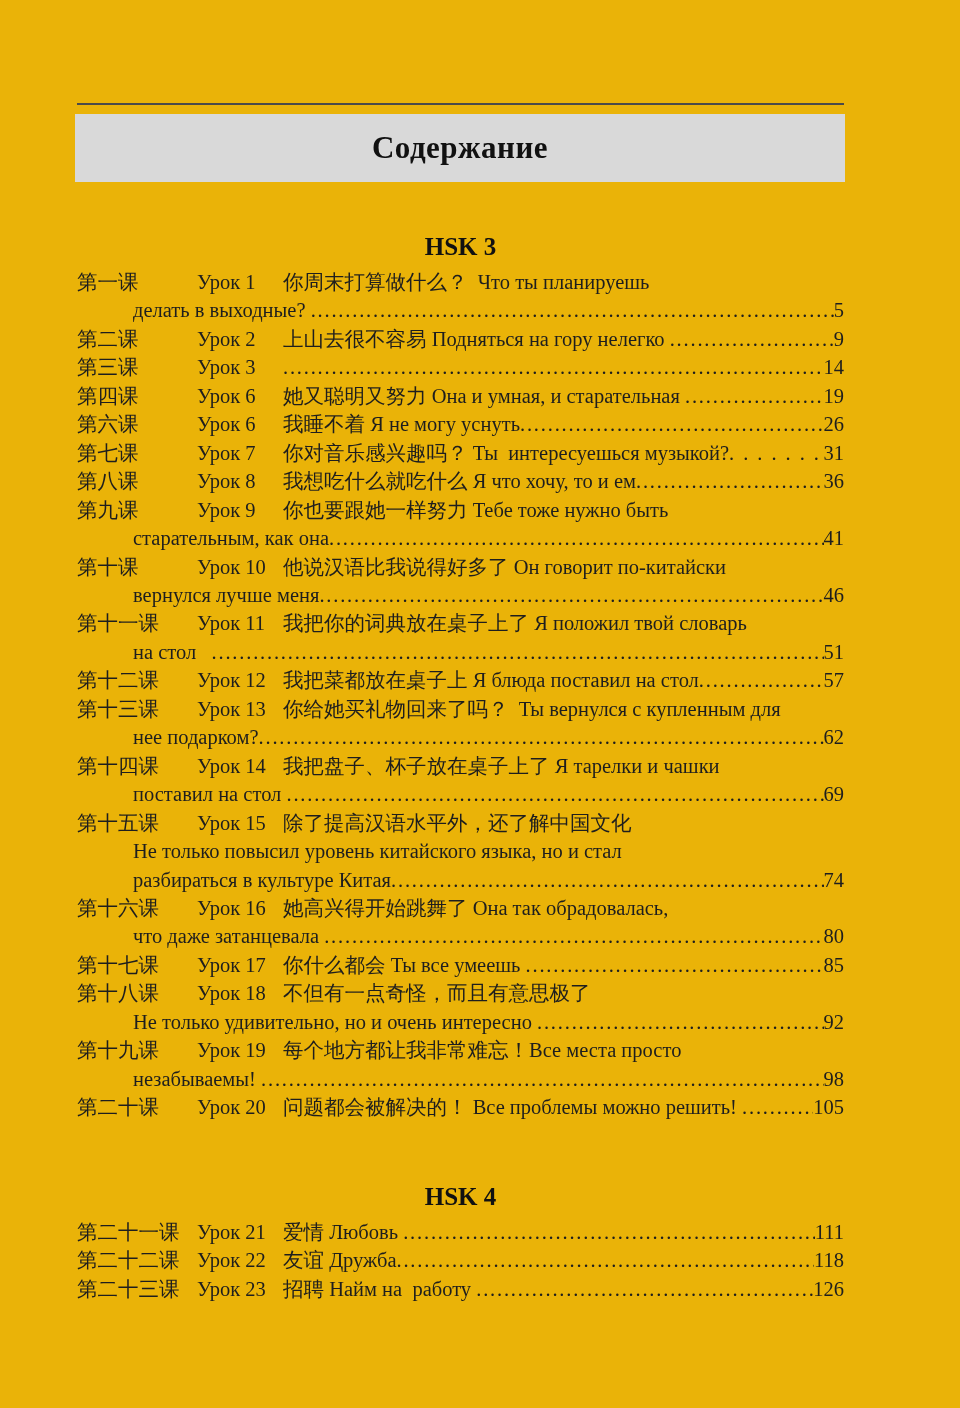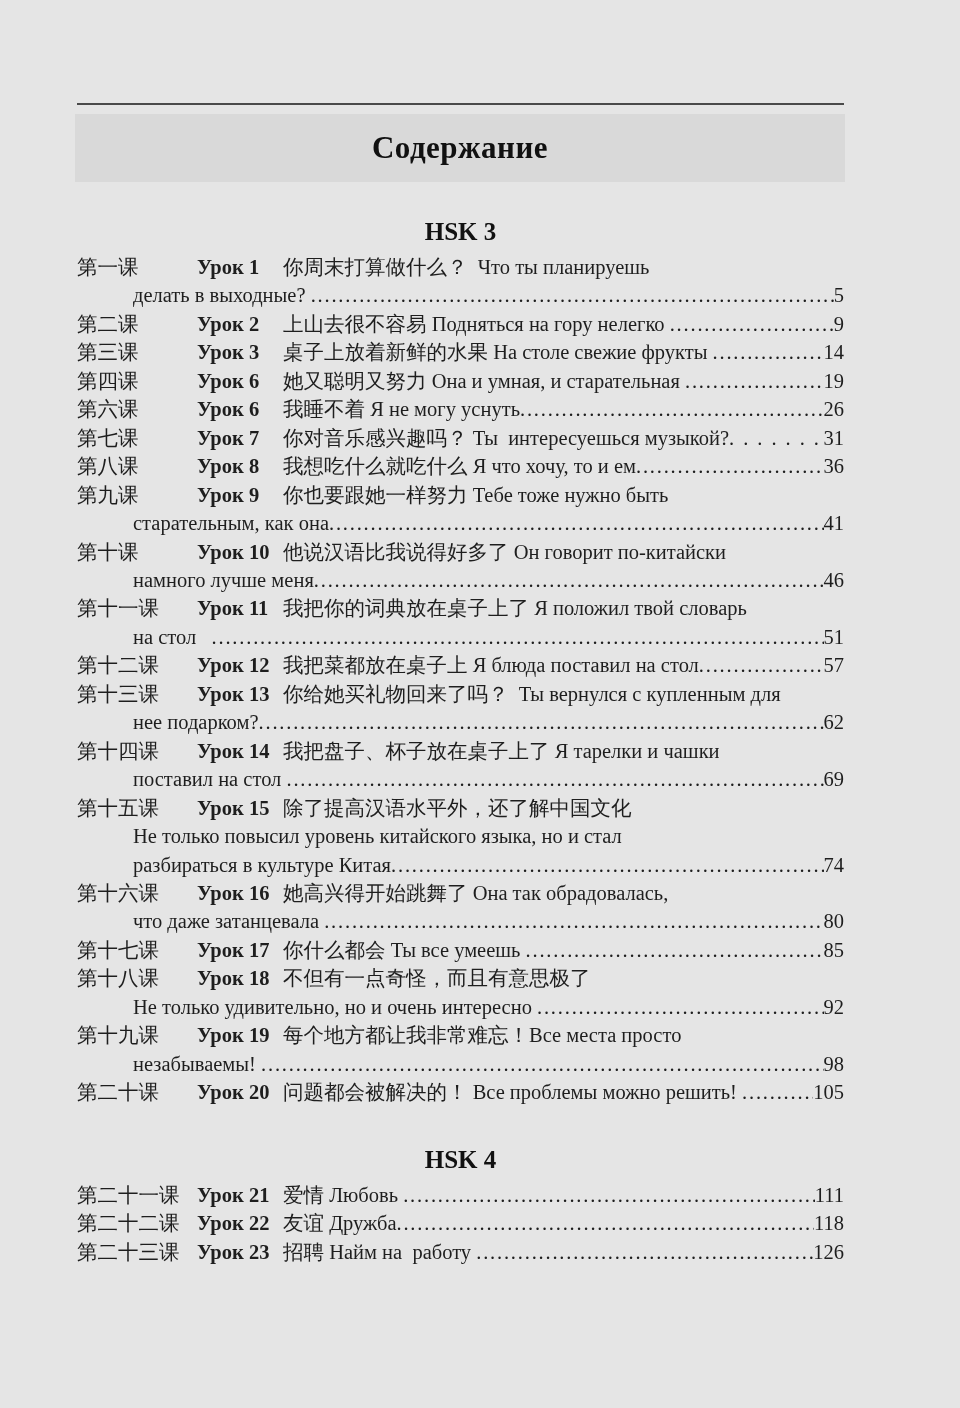--- a/index.html
+++ b/index.html
@@ -1,20 +1,20 @@
 <!DOCTYPE html>
 <html><head>
 <meta charset="utf-8">
 <style>
   html, body { margin: 0; padding: 0; background: #ffffff; }
   .doc-page {
     position: relative;
     width: 960px;
     height: 1408px;
-    background: #e5e5e5;
+    background: #eab308;
     font-family: "Liberation Serif", "DejaVu Serif", serif;
     color: #1e1e1e;
     overflow: hidden;
   }
   .top-rule {
     position: absolute;
     left: 77px;
     top: 103px;
     width: 767px;
     height: 0;
@@ -33,41 +33,41 @@
   }
   .title-band .band-title {
     font-size: 31px;
     font-weight: bold;
     letter-spacing: 0.5px;
     color: #111111;
   }
   .content {
     position: absolute;
     left: 77px;
-    top: 217px;
+    top: 232px;
     width: 767px;
     font-size: 20.5px;
     line-height: 28.45px;
   }
   .hsk-heading {
     text-align: center;
     font-weight: bold;
     font-size: 25px;
     line-height: 30px;
     margin-bottom: 6px;
     color: #111111;
   }
-  .hsk-heading:not(:first-child) { margin-top: 38px; }
+  .hsk-heading:not(:first-child) { margin-top: 60px; }
   .line {
     display: flex;
     white-space: pre;
   }
   .line.cont { margin-left: 56px; }
   .cn   { flex: 0 0 120px; }
-  .lesson { flex: 0 0 86px; font-weight: bold; }
+  .lesson { flex: 0 0 86px; }
   .txt  { flex: 0 0 auto; }
   .leader {
     flex: 1 1 auto;
     overflow: hidden;
     white-space: nowrap;
     min-width: 0;
   }
   .leader::after {
     content: "..........................................................................................................................................................";
     letter-spacing: 1.8px;
@@ -86,41 +86,41 @@
   <div class="content">
       <div class="hsk-heading">HSK 3</div>
       <div class="entry">
         <div class="line"><span class="cn">第一课</span><span class="lesson">Урок 1</span><span class="txt">你周末打算做什么？  Что ты планируешь</span></div>
         <div class="line cont"><span class="txt">делать в выходные? </span><span class="leader"></span><span class="pnum">5</span></div>
       </div>
       <div class="entry">
         <div class="line"><span class="cn">第二课</span><span class="lesson">Урок 2</span><span class="txt">上山去很不容易 Подняться на гору нелегко </span><span class="leader"></span><span class="pnum">9</span></div>
       </div>
       <div class="entry">
-        <div class="line"><span class="cn">第三课</span><span class="lesson">Урок 3</span><span class="txt">桌子上放着新鲜的水果 На столе свежие фрукты </span><span class="leader"></span><span class="pnum">14</span></div>
+        <div class="line"><span class="cn">第三课</span><span class="lesson">Урок 3</span><span class="leader"></span><span class="pnum">14</span></div>
       </div>
       <div class="entry">
         <div class="line"><span class="cn">第四课</span><span class="lesson">Урок 6</span><span class="txt">她又聪明又努力 Она и умная, и старательная </span><span class="leader"></span><span class="pnum">19</span></div>
       </div>
       <div class="entry">
         <div class="line"><span class="cn">第六课</span><span class="lesson">Урок 6</span><span class="txt">我睡不着 Я не могу уснуть</span><span class="leader"></span><span class="pnum">26</span></div>
       </div>
       <div class="entry">
         <div class="line"><span class="cn">第七课</span><span class="lesson">Урок 7</span><span class="txt">你对音乐感兴趣吗？ Ты  интересуешься музыкой?</span><span class="leader spaced"></span><span class="pnum">31</span></div>
       </div>
       <div class="entry">
         <div class="line"><span class="cn">第八课</span><span class="lesson">Урок 8</span><span class="txt">我想吃什么就吃什么 Я что хочу, то и ем</span><span class="leader"></span><span class="pnum">36</span></div>
       </div>
       <div class="entry">
         <div class="line"><span class="cn">第九课</span><span class="lesson">Урок 9</span><span class="txt">你也要跟她一样努力 Тебе тоже нужно быть</span></div>
         <div class="line cont"><span class="txt">старательным, как она</span><span class="leader"></span><span class="pnum">41</span></div>
       </div>
       <div class="entry">
         <div class="line"><span class="cn">第十课</span><span class="lesson">Урок 10</span><span class="txt">他说汉语比我说得好多了 Он говорит по-китайски</span></div>
-        <div class="line cont"><span class="txt">намного лучше меня</span><span class="leader"></span><span class="pnum">46</span></div>
+        <div class="line cont"><span class="txt">вернулся лучше меня</span><span class="leader"></span><span class="pnum">46</span></div>
       </div>
       <div class="entry">
         <div class="line"><span class="cn">第十一课</span><span class="lesson">Урок 11</span><span class="txt">我把你的词典放在桌子上了 Я положил твой словарь</span></div>
         <div class="line cont"><span class="txt">на стол   </span><span class="leader"></span><span class="pnum">51</span></div>
       </div>
       <div class="entry">
         <div class="line"><span class="cn">第十二课</span><span class="lesson">Урок 12</span><span class="txt">我把菜都放在桌子上 Я блюда поставил на стол</span><span class="leader"></span><span class="pnum">57</span></div>
       </div>
       <div class="entry">
         <div class="line"><span class="cn">第十三课</span><span class="lesson">Урок 13</span><span class="txt">你给她买礼物回来了吗？  Ты вернулся с купленным для</span></div>

